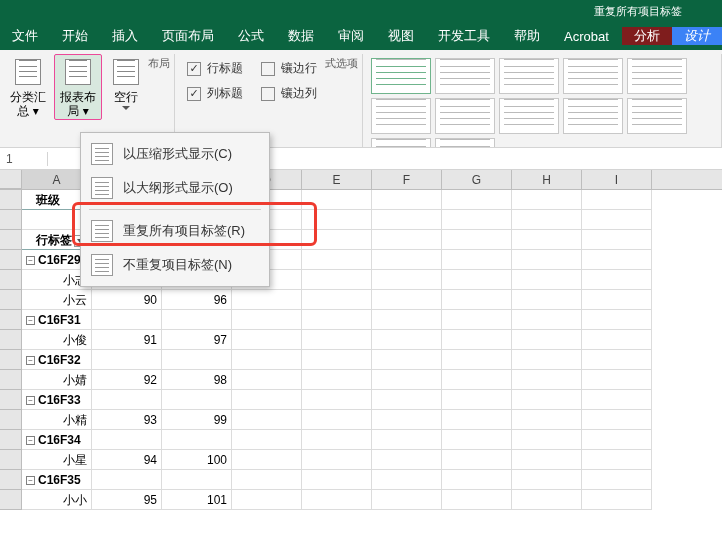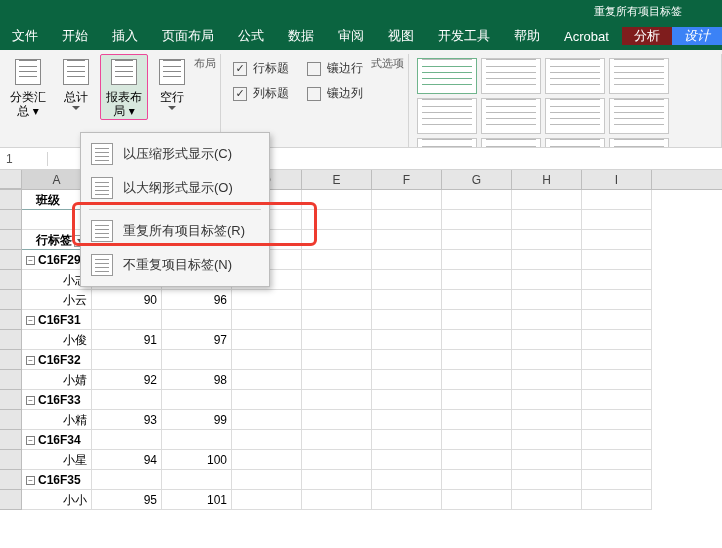--- a/index.html
+++ b/index.html
@@ -338,27 +338,20 @@
 <div class="ribbon">
   <div class="ribbon-group">
     <div class="ribbon-group-content">
       <div class="big-btn">
         <div class="icon-box">
             <div class="icon-report"></div>
           </div>
         <span>分类汇</span>
         <span>总 ▾</span>
       </div>
-      <div class="big-btn">
-        <div class="icon-box">
-            <div class="icon-report"></div>
-          </div>
-        <span>总计</span>
-        <span class="chev-down"></span>
-      </div>
       <div class="big-btn selected">
         <div class="icon-box">
             <div class="icon-report"></div>
           </div>
         <span>报表布</span>
         <span><span>局</span> ▾</span>
       </div>
       <div class="big-btn">
         <div class="icon-box">
             <div class="icon-report"></div>

